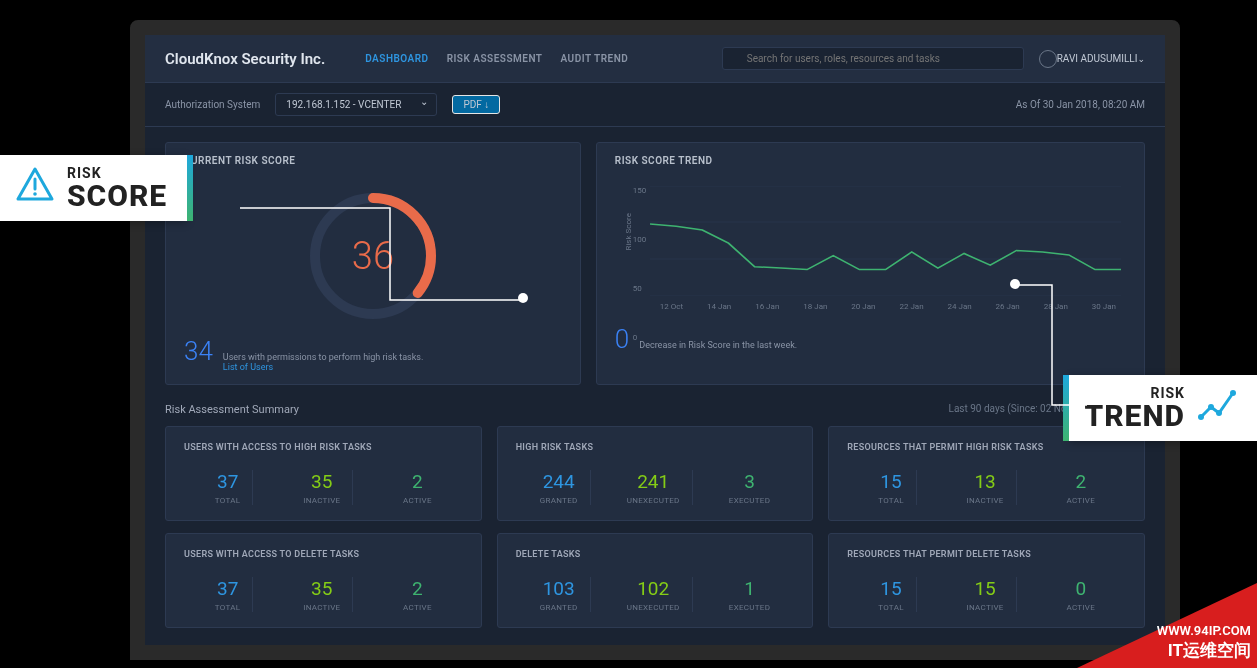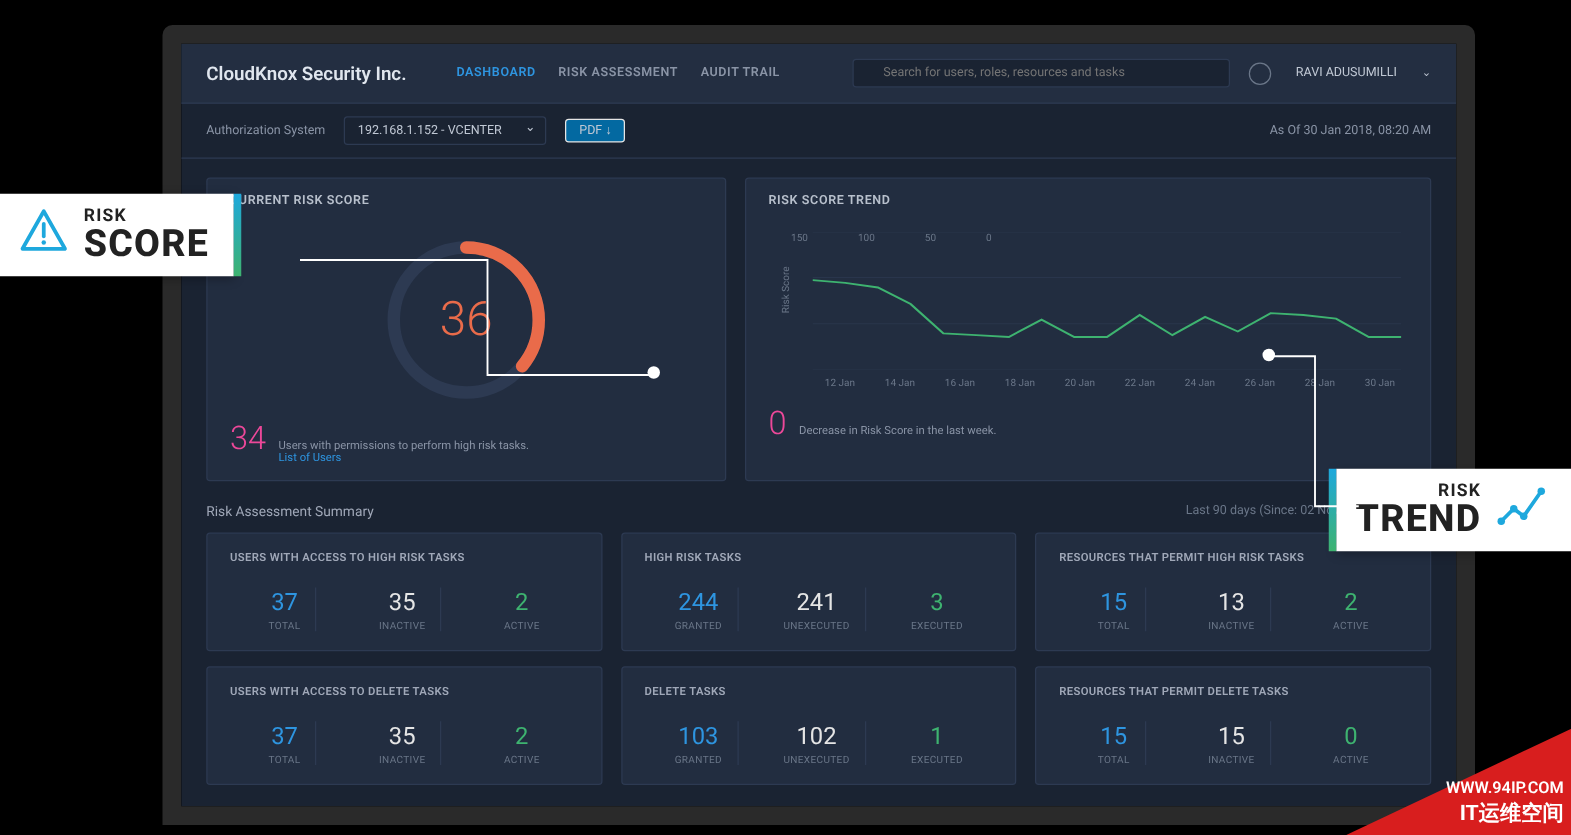--- a/index.html
+++ b/index.html
@@ -7,21 +7,21 @@
 
 .monitor { position: absolute; top: 20px; left: 130px; width: 1050px; height: 640px; background: #1a2332; border: 15px solid #2a2a2a; border-radius: 8px 8px 0 0; overflow: hidden; }
 .screen { width: 100%; height: 100%; background: #1a2332; color: #b0b8c4; font-size: 11px; }
 
 .topbar { display: flex; align-items: center; padding: 12px 20px; background: #232e41; border-bottom: 1px solid #2d3a52; }
 .brand { font-size: 15px; font-weight: 600; color: #e0e6ee; margin-right: 40px; }
 .nav { display: flex; gap: 18px; }
 .nav-item { font-size: 10px; font-weight: 600; color: #8a94a6; cursor: pointer; letter-spacing: 0.5px; }
 .nav-item.active { color: #2e95e0; }
 .search { margin-left: auto; background: #1a2332; border: 1px solid #2d3a52; border-radius: 3px; padding: 5px 24px; width: 302px; color: #6a7688; font-size: 10px; }
-.user { display: flex; align-items: center; gap: 20px; margin-left: 15px; font-size: 10px; color: #c0c8d4; cursor: pointer; }
+.user { display: flex; align-items: center; gap: 0; margin-left: 15px; font-size: 10px; color: #c0c8d4; cursor: pointer; }
 .avatar-icon { width: 18px; height: 18px; border: 1px solid #6a7688; border-radius: 50%; }
 .chev { font-size: 9px; }
 
 .subbar { display: flex; align-items: center; padding: 10px 20px; border-bottom: 1px solid #2d3a52; gap: 15px; }
 .sub-label { font-size: 10px; color: #8a94a6; }
 .dropdown { background: #1a2332; border: 1px solid #2d3a52; border-radius: 3px; padding: 5px 35px 5px 10px; font-size: 10px; color: #c0c8d4; position: relative; cursor: pointer; }
 .dropdown::after { content: "⌄"; position: absolute; right: 8px; top: 2px; }
 .pdf-btn { background: #0369a1; border: 1px solid #e5e5e5; border-radius: 3px; padding: 3px 10px; font-size: 10px; color: #c0c8d4; cursor: pointer; }
 .asof { margin-left: auto; font-size: 10px; color: #8a94a6; }
 
@@ -32,39 +32,39 @@
 
 .gauge-wrap { display: flex; justify-content: center; align-items: center; height: 160px; position: relative; }
 .gauge { width: 140px; height: 140px; position: relative; }
 .gauge svg { transform: rotate(-90deg); }
 .gauge-val { position: absolute; top: 50%; left: 50%; transform: translate(-50%, -50%); font-size: 38px; font-weight: 300; color: #e96b4a; }
 
 .chart-wrap { height: 140px; position: relative; padding: 10px 0; }
 .y-label { position: absolute; left: -5px; top: 50%; transform: rotate(-90deg) translateX(50%); transform-origin: center; font-size: 8px; color: #6a7688; }
 .chart-svg { width: 100%; height: 110px; }
 .x-ticks { display: flex; justify-content: space-between; font-size: 8px; color: #6a7688; margin-top: 3px; padding: 0 10px; }
-.y-ticks { position: absolute; left: 18px; top: 10px; height: 110px; display: flex; flex-direction: row; justify-content: space-between; font-size: 8px; color: #6a7688; gap: 40px; }
+.y-ticks { position: absolute; left: 18px; top: 10px; height: 110px; display: flex; flex-direction: column; justify-content: space-between; font-size: 8px; color: #6a7688; gap: 40px; }
 .stat-item { display: flex; align-items: baseline; gap: 10px; flex: 1; }
-.stat-num { font-size: 26px; font-weight: 300; color: #ec4899; }
+.stat-num { font-size: 26px; font-weight: 300; color: #3b82f6; }
 .stat-txt { font-size: 9px; color: #8a94a6; }
 .stat-link { font-size: 9px; color: #2e95e0; cursor: pointer; }
 
 .section-header { display: flex; justify-content: space-between; margin: 18px 0 10px; font-size: 11px; color: #a0a8b8; }
 .section-sub { color: #6a7688; font-size: 10px; }
 
 .grid3 { display: flex; gap: 15px; }
 .card { background: #222d40; border: 1px solid #2d3a52; border-radius: 3px; padding: 15px 18px; flex: 1; }
 .card-title { font-size: 9px; font-weight: 600; color: #a0a8b8; letter-spacing: 0.3px; margin-bottom: 18px; }
 .metrics { display: flex; justify-content: space-around; }
 .metric { text-align: center; padding: 0 12px; border-right: 1px solid #2d3a52; }
 .metric:last-child { border-right: none; }
 .m-val { font-size: 19px; font-weight: 400; }
 .m-lab { font-size: 8px; color: #6a7688; margin-top: 3px; letter-spacing: 0.3px; }
 .c-blue { color: #2e95e0; }
-.c-orange { color: #e5e5e5; }
+.c-orange { color: #84cc16; }
 .c-green { color: #3eb370; }
 
 
 .callout { position: absolute; background: #fff; padding: 10px 20px 10px 15px; display: flex; align-items: flex-start; gap: 12px; box-shadow: 0 2px 8px rgba(0,0,0,0.3); }
 .callout::after { content: ""; position: absolute; right: -6px; top: 0; bottom: 0; width: 6px; background: linear-gradient(180deg, #1ea8dd, #3eb370); }
 .callout-left::after { left: -6px; right: auto; }
 .callout-txt { color: #222; }
 .callout-sm { font-size: 14px; font-weight: 700; letter-spacing: 1px; }
 .callout-lg { font-size: 30px; font-weight: 800; letter-spacing: 1px; line-height: 1; }
 .callout-icon { width: 40px; height: 40px; }
@@ -85,21 +85,21 @@
 <body>
 
 <div class="monitor">
 <div class="screen">
 
   <div class="topbar">
     <div class="brand">CloudKnox Security Inc.</div>
     <div class="nav">
       <div class="nav-item active">DASHBOARD</div>
       <div class="nav-item">RISK ASSESSMENT</div>
-      <div class="nav-item">AUDIT TRAIL</div>
+      <div class="nav-item">AUDIT TREND</div>
     </div>
     <input class="search" placeholder="Search for users, roles, resources and tasks" style="">
     <div class="user">
       <span class="avatar-icon"></span>
       <span>RAVI ADUSUMILLI</span>
       <span class="chev">⌄</span>
     </div>
   </div>
 
   <div class="subbar">
@@ -142,21 +142,21 @@
             <span>0</span>
           </div>
           <svg class="chart-svg" viewBox="0 0 380 110" preserveAspectRatio="none" style="margin-left:35px;width:calc(100% - 40px)">
             <line x1="0" y1="0" x2="380" y2="0" stroke="#2d3a52" stroke-width="0.5"></line>
             <line x1="0" y1="36" x2="380" y2="36" stroke="#2d3a52" stroke-width="0.5"></line>
             <line x1="0" y1="73" x2="380" y2="73" stroke="#2d3a52" stroke-width="0.5"></line>
             <line x1="0" y1="110" x2="380" y2="110" stroke="#2d3a52" stroke-width="0.5"></line>
             <polyline id="trend-line" fill="none" stroke="#3eb370" stroke-width="1.5" points="0.0,38.1 21.1,40.3 42.2,44.0 63.3,57.2 84.4,80.7 105.6,82.1 126.7,83.6 147.8,69.7 168.9,83.6 190.0,83.6 211.1,66.0 232.2,82.1 253.3,67.5 274.4,79.2 295.6,64.5 316.7,66.0 337.8,68.9 358.9,83.6 380.0,83.6"></polyline>
           </svg>
           <div class="x-ticks" style="margin-left:35px">
-            <span>12 Jan</span>
+            <span>12 Oct</span>
             <span>14 Jan</span>
             <span>16 Jan</span>
             <span>18 Jan</span>
             <span>20 Jan</span>
             <span>22 Jan</span>
             <span>24 Jan</span>
             <span>26 Jan</span>
             <span>28 Jan</span>
             <span>30 Jan</span>
           </div>

